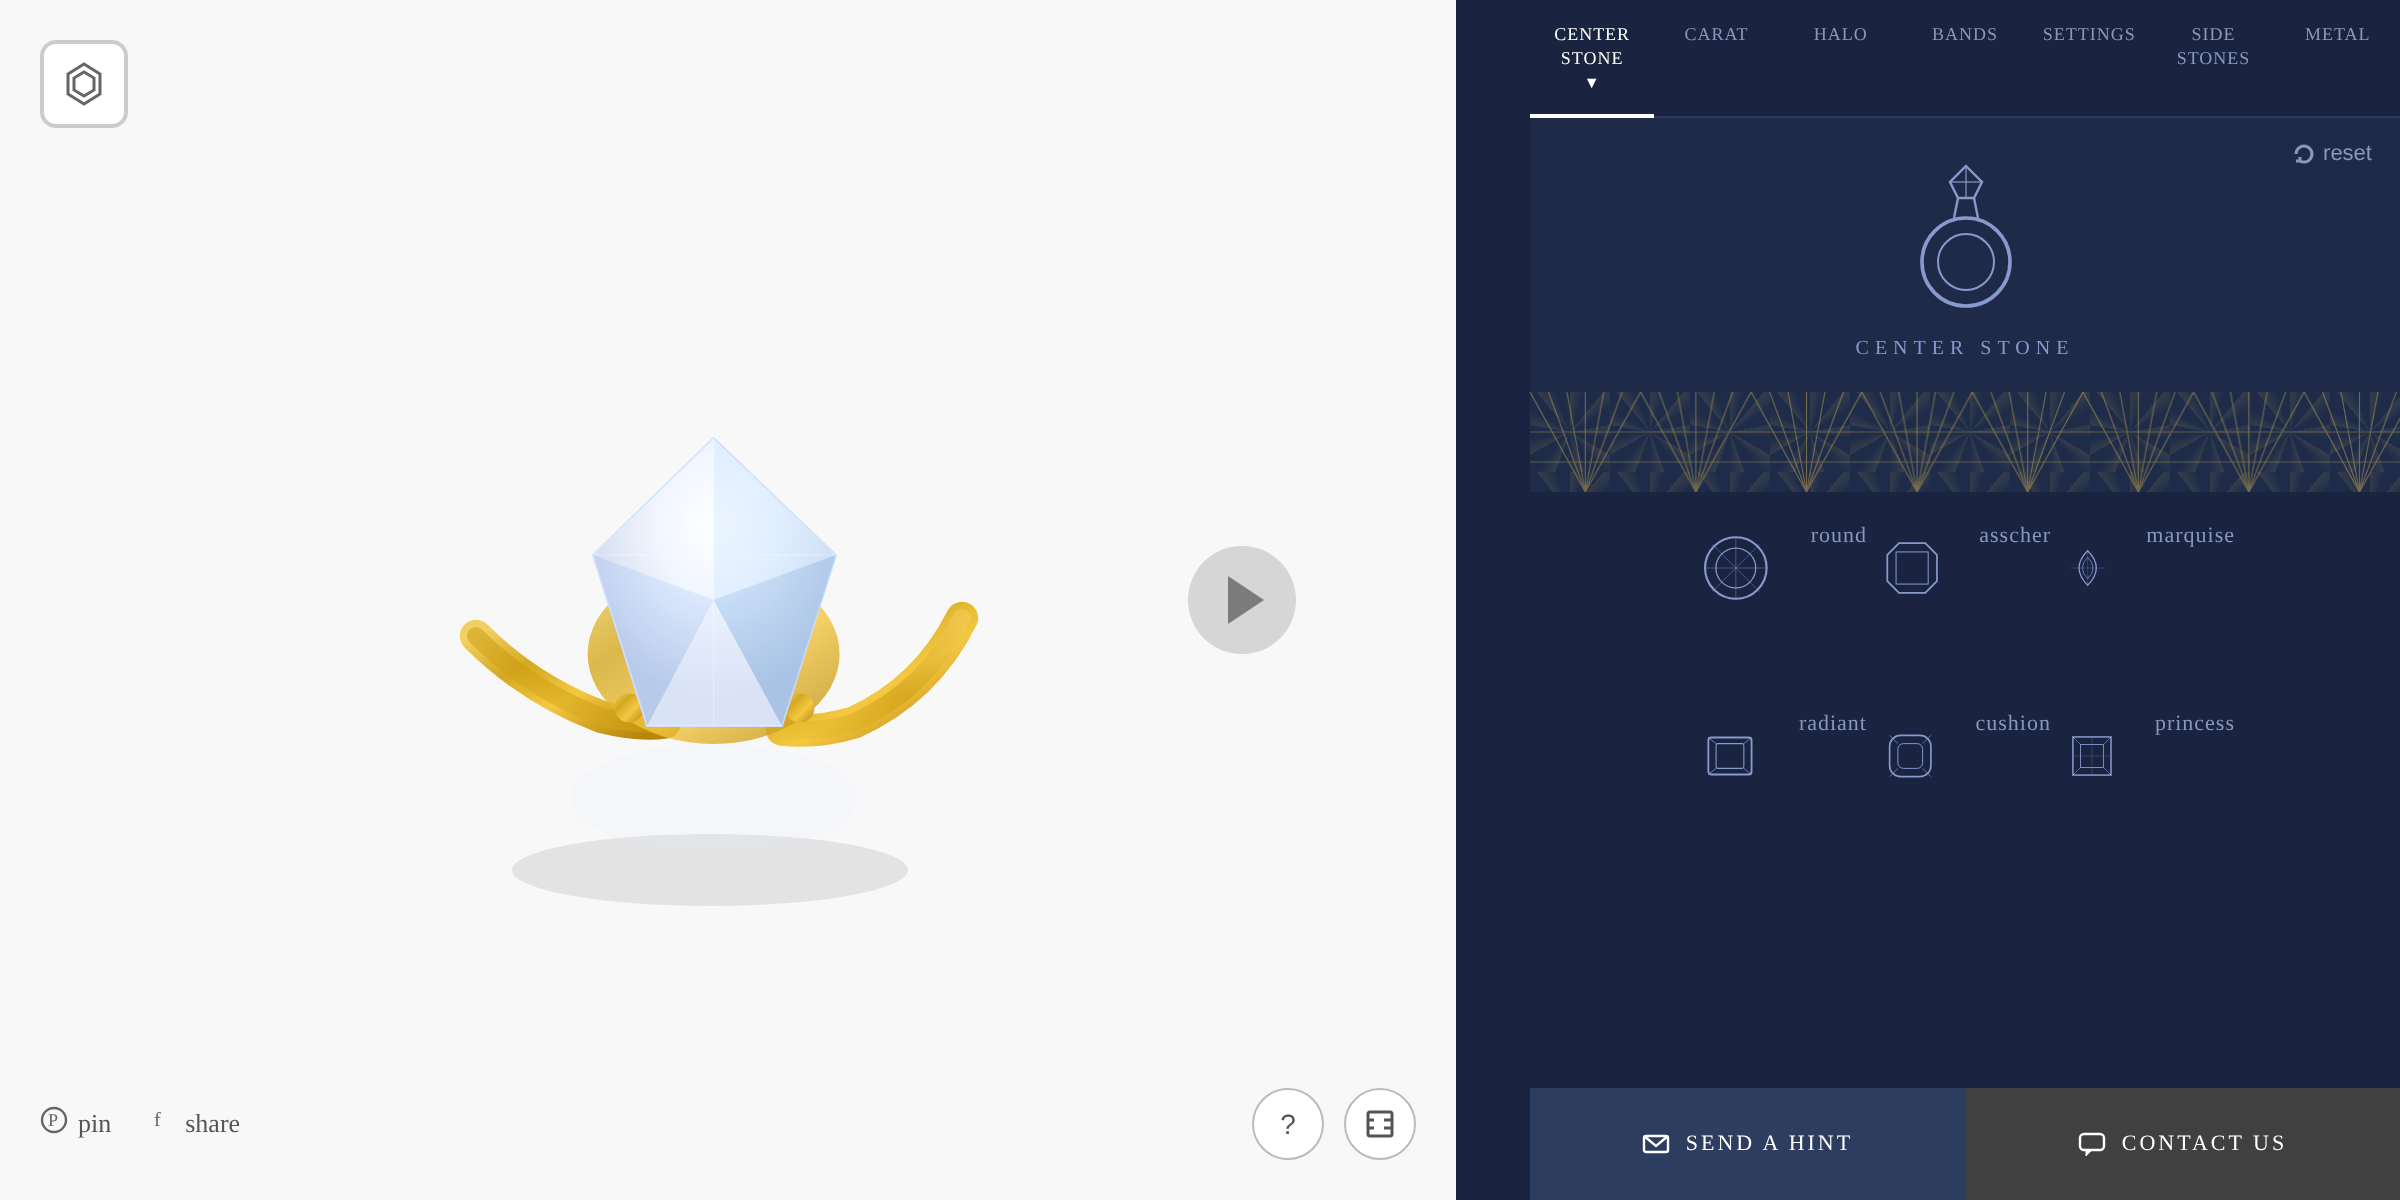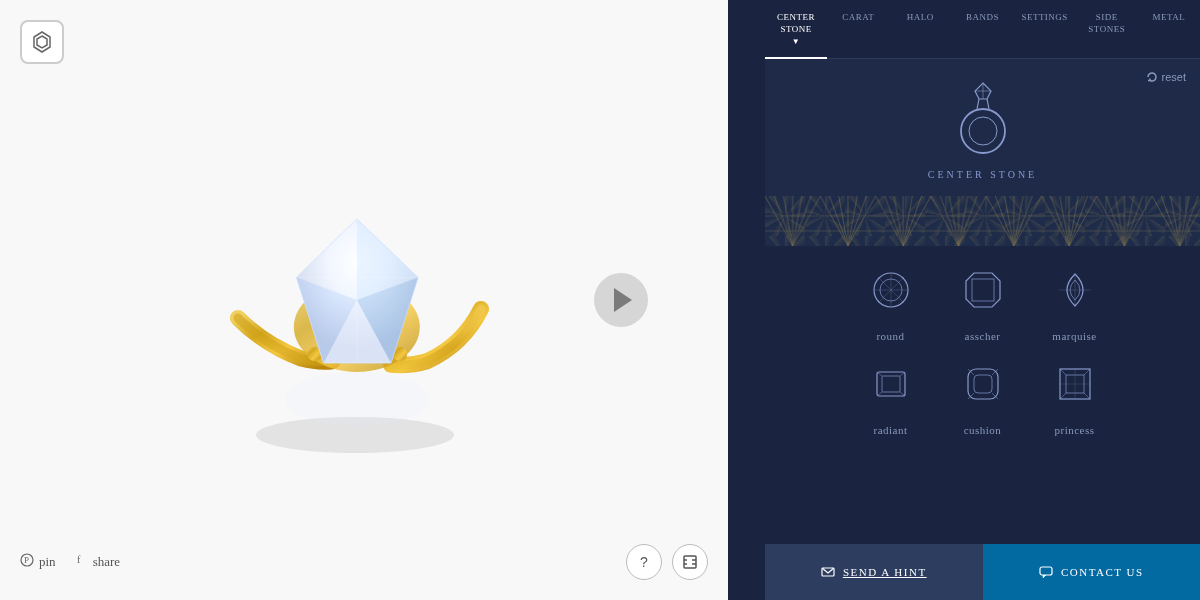--- a/index.html
+++ b/index.html
@@ -259,22 +259,21 @@
     .stone-row {
       display: flex;
       justify-content: center;
       gap: 6px;
     }
 
     .stone-item {
       width: 86px;
       height: 86px;
       display: flex;
-      flex-direction: column;
-      align-items: center;
+      flex-direction: row;
       justify-content: center;
       cursor: pointer;
       border-radius: 4px;
       gap: 18px;
       position: relative;
     }
 
     .stone-item.selected {
       background: #2a3a5e;
       border: 1px solid #3a4a6e;
@@ -317,25 +316,24 @@
       letter-spacing: 1.5px;
       text-transform: uppercase;
       cursor: pointer;
       border: none;
       font-family: 'Georgia', serif;
     }
 
     .cta-send {
       background: #2d3d60;
       color: #ffffff;
-      text-decoration: underline;
     }
 
     .cta-contact {
-      background: #0369a1;
+      background: #404040;
       color: #ffffff;
     }
 
     
     .ring-container {
       position: relative;
       width: 100%;
       height: 100%;
       display: flex;
       align-items: center;

